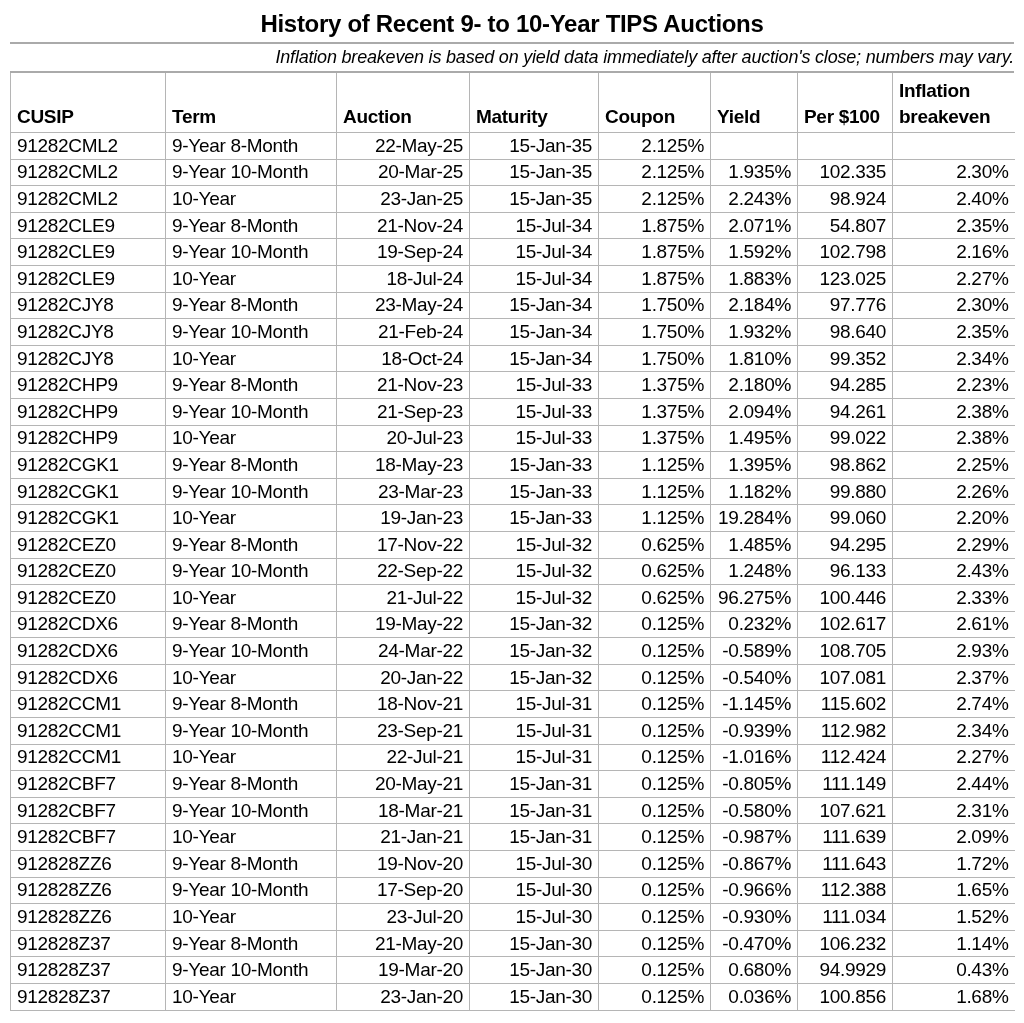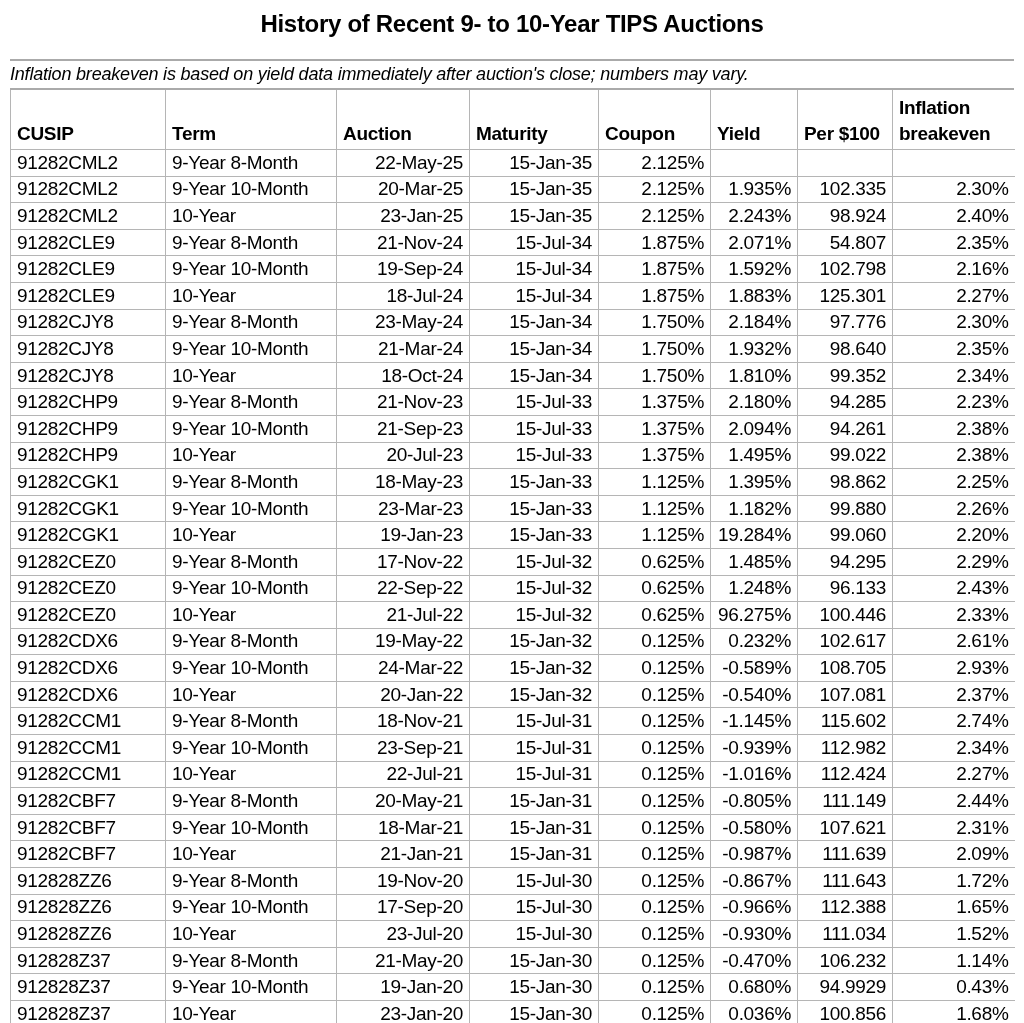--- a/index.html
+++ b/index.html
@@ -17,26 +17,26 @@
     left: 10px;
     top: 0;
     width: 1004px;
   }
   .title {
     text-align: center;
     font-weight: bold;
     font-size: 24px;
     line-height: 30px;
     padding-top: 9px;
-    padding-bottom: 20px;
+    padding-bottom: 3px;
     border-bottom: 2px solid #aaaaaa;
     letter-spacing: -0.3px;
   }
   .subtitle {
-    text-align: left;
+    text-align: right;
     font-style: italic;
     font-size: 18px;
     height: 27px;
     line-height: 27px;
     border-bottom: 2px solid #aaaaaa;
     letter-spacing: -0.2px;
   }
   table.grid {
     border-collapse: collapse;
     table-layout: fixed;
@@ -148,37 +148,37 @@
           <td>102.798</td>
           <td>2.16%</td>
         </tr>
         <tr>
           <td>91282CLE9</td>
           <td>10-Year</td>
           <td>18-Jul-24</td>
           <td>15-Jul-34</td>
           <td>1.875%</td>
           <td>1.883%</td>
-          <td>125.301</td>
+          <td>123.025</td>
           <td>2.27%</td>
         </tr>
         <tr>
           <td>91282CJY8</td>
           <td>9-Year 8-Month</td>
           <td>23-May-24</td>
           <td>15-Jan-34</td>
           <td>1.750%</td>
           <td>2.184%</td>
           <td>97.776</td>
           <td>2.30%</td>
         </tr>
         <tr>
           <td>91282CJY8</td>
           <td>9-Year 10-Month</td>
-          <td>21-Mar-24</td>
+          <td>21-Feb-24</td>
           <td>15-Jan-34</td>
           <td>1.750%</td>
           <td>1.932%</td>
           <td>98.640</td>
           <td>2.35%</td>
         </tr>
         <tr>
           <td>91282CJY8</td>
           <td>10-Year</td>
           <td>18-Oct-24</td>
@@ -404,21 +404,21 @@
           <td>21-May-20</td>
           <td>15-Jan-30</td>
           <td>0.125%</td>
           <td>-0.470%</td>
           <td>106.232</td>
           <td>1.14%</td>
         </tr>
         <tr>
           <td>912828Z37</td>
           <td>9-Year 10-Month</td>
-          <td>19-Jan-20</td>
+          <td>19-Mar-20</td>
           <td>15-Jan-30</td>
           <td>0.125%</td>
           <td>0.680%</td>
           <td>94.9929</td>
           <td>0.43%</td>
         </tr>
         <tr>
           <td>912828Z37</td>
           <td>10-Year</td>
           <td>23-Jan-20</td>

